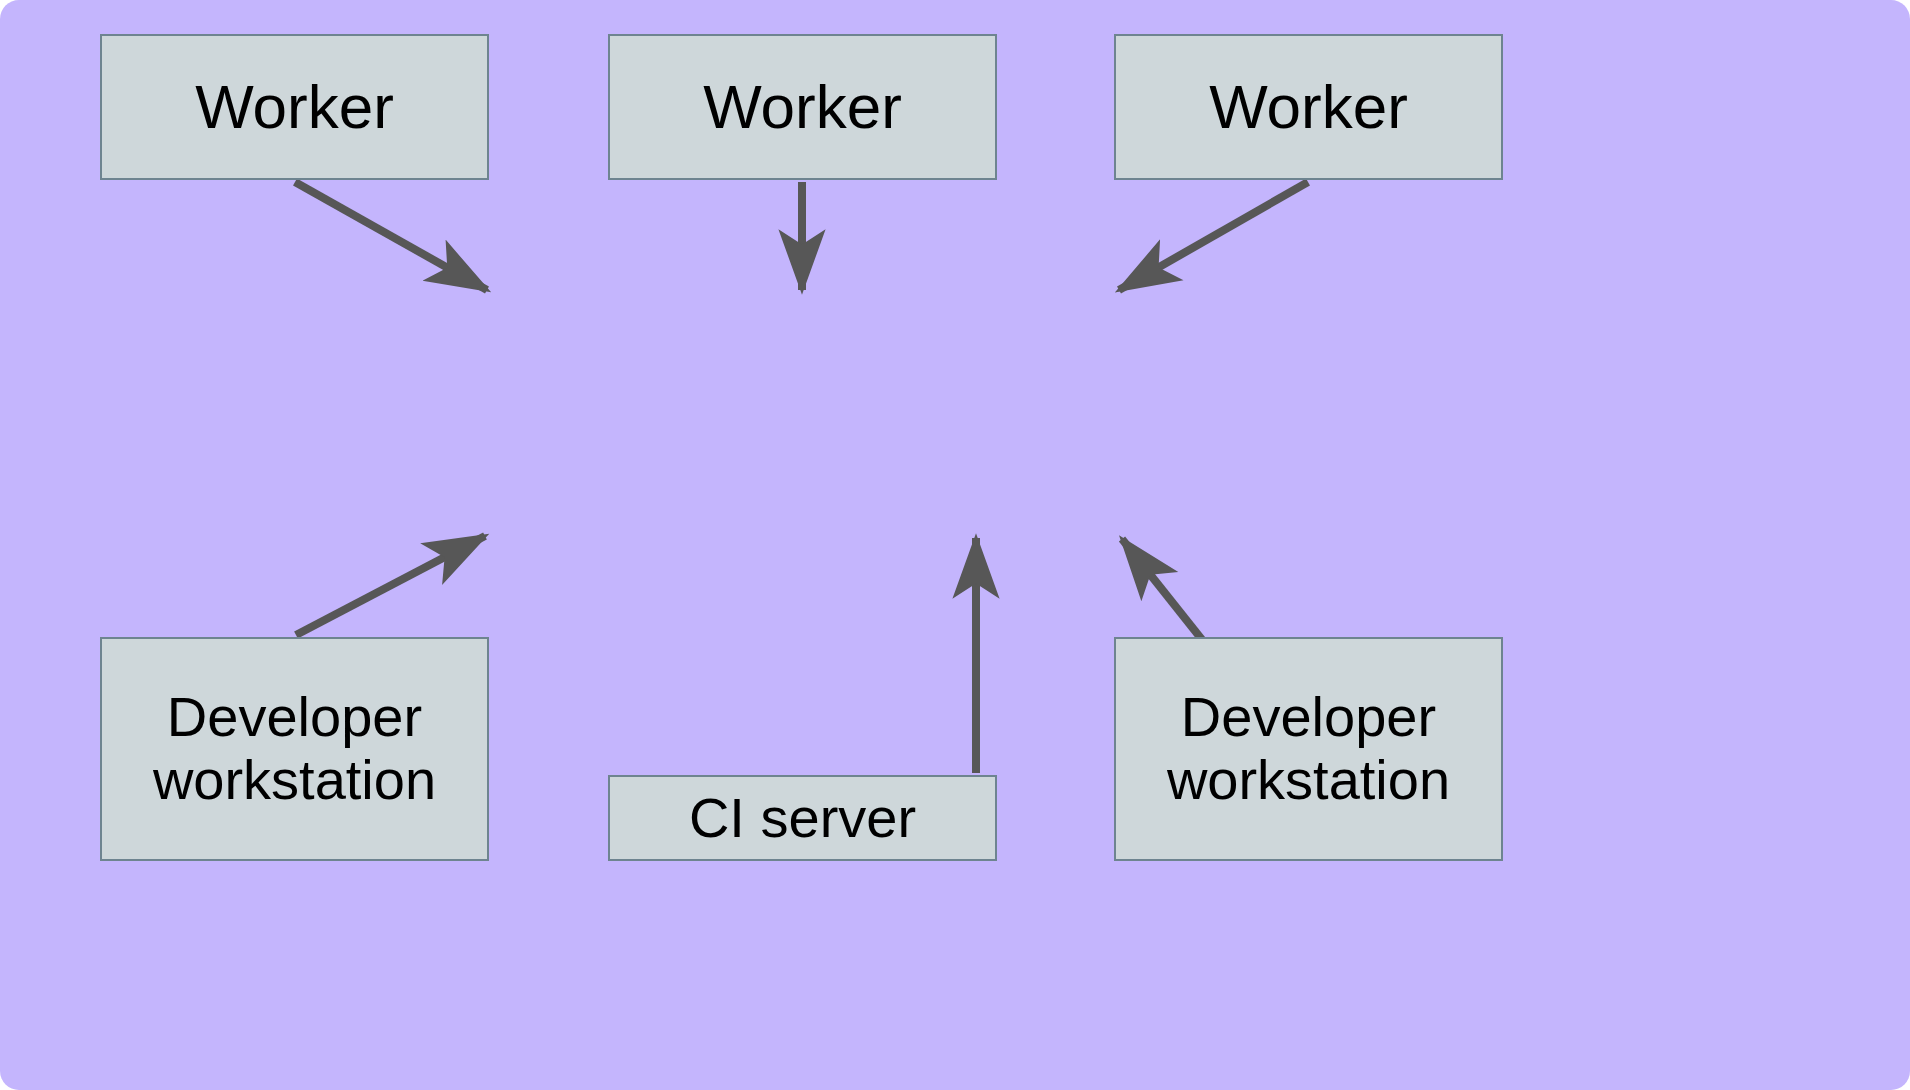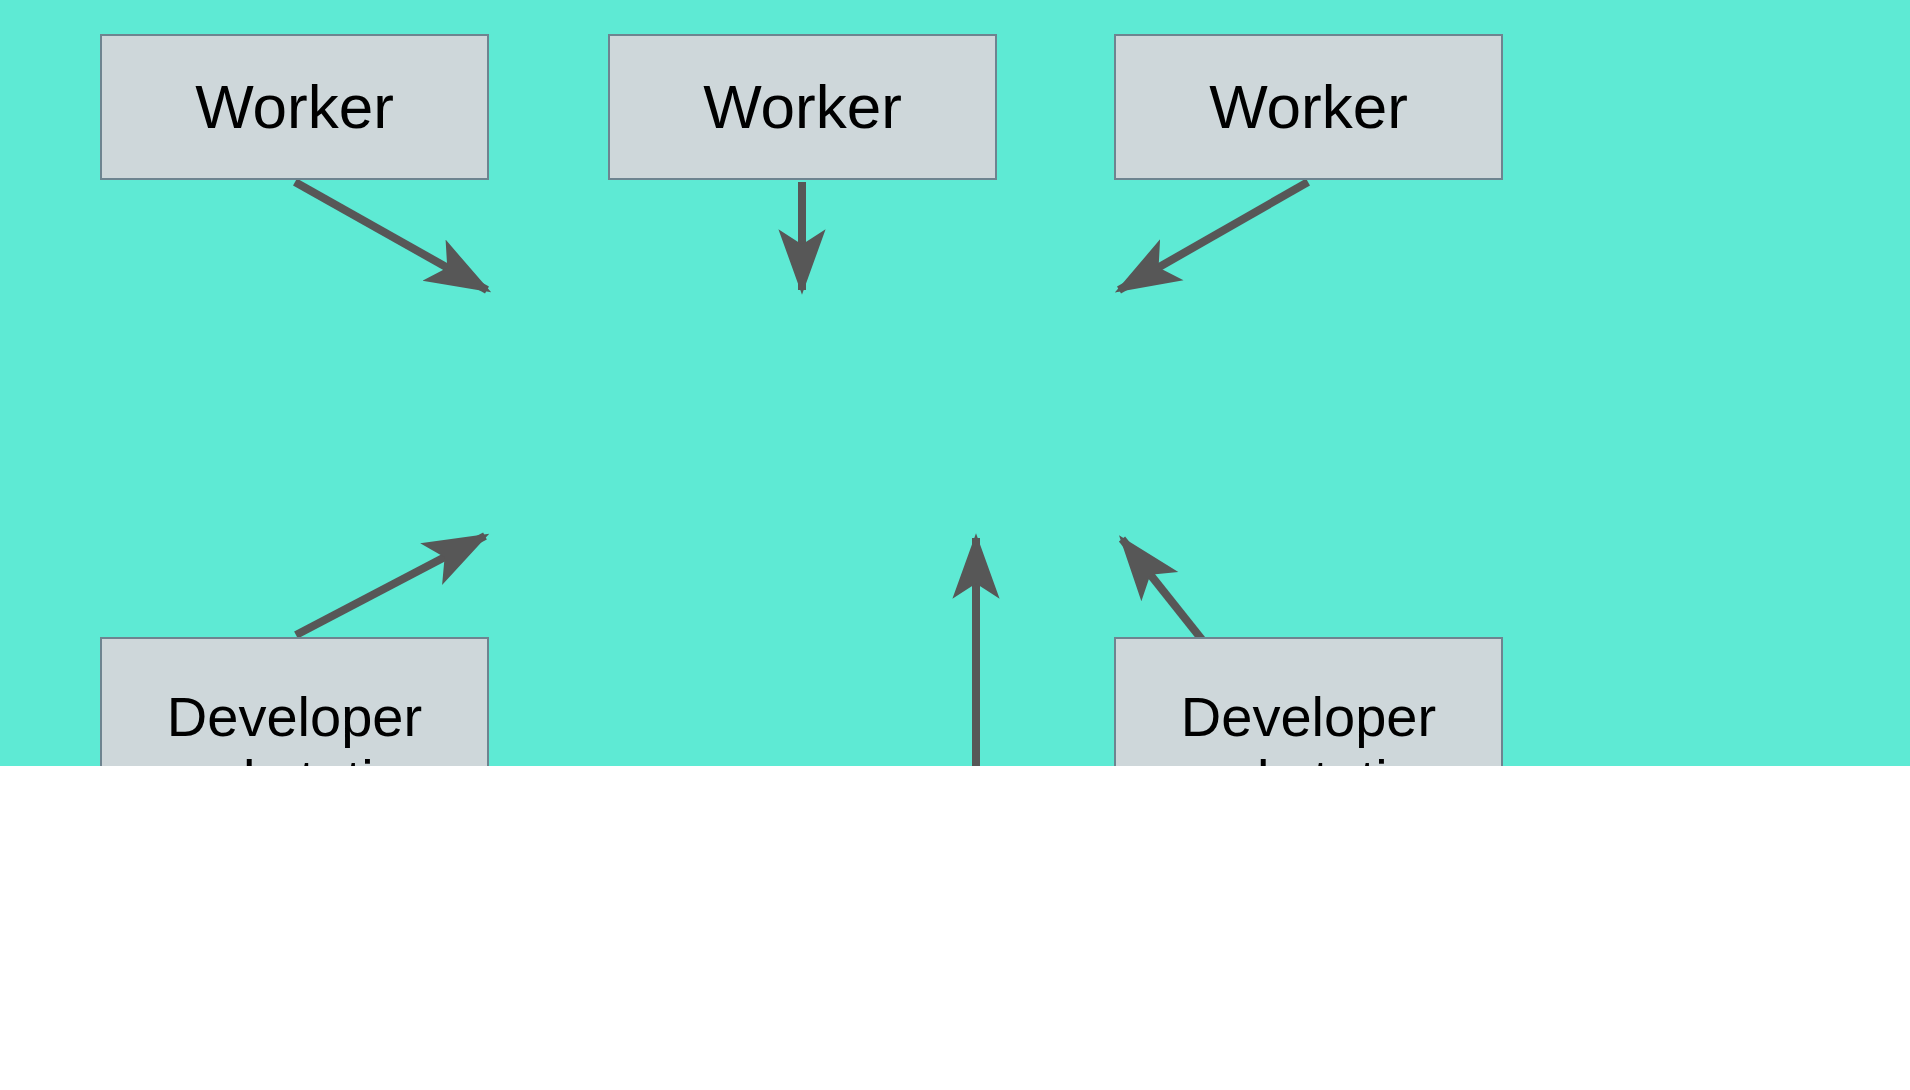--- a/index.html
+++ b/index.html
@@ -7,23 +7,24 @@
     margin: 0;
     padding: 0;
     background: #ffffff;
   }
   body {
     font-family: "Liberation Sans", sans-serif;
   }
   #canvas {
     position: relative;
     width: 1910px;
-    height: 766px;
-    background: #5eead4;
+    height: 1090px;
+    background: #c4b5fd;
     overflow: hidden;
+    border-radius: 19px;
   }
   #edges {
     position: absolute;
     left: 0;
     top: 0;
     width: 1910px;
     height: 1090px;
     pointer-events: none;
   }
   .node {
@@ -90,19 +91,22 @@
   <div class="node" id="node-worker-3">
     <span class="node-label">Worker</span>
   </div>
 
 
   <div class="node" id="node-dev-ws-left">
     <span class="node-label">Developer
 workstation</span>
   </div>
 
+  <div class="node" id="node-ci-server">
+    <span class="node-label">CI server</span>
+  </div>
 
   <div class="node" id="node-dev-ws-right">
     <span class="node-label">Developer
 workstation</span>
   </div>
 
 </div>
 
 </body></html>

